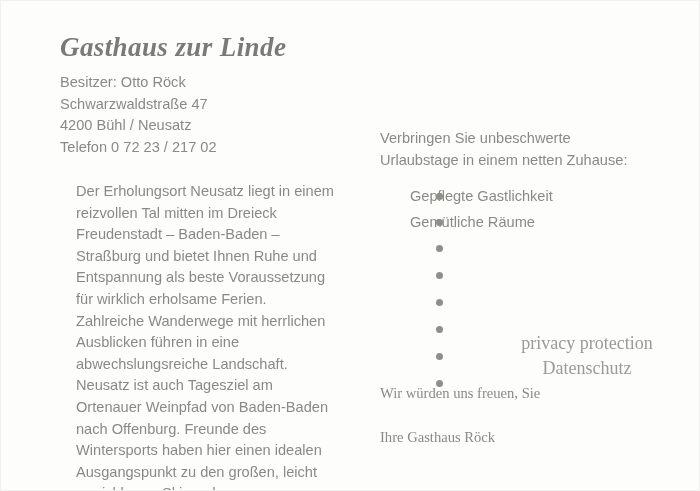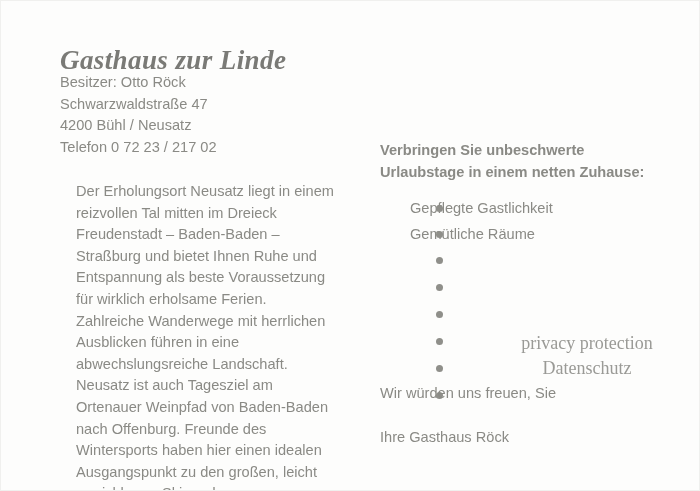--- a/index.html
+++ b/index.html
@@ -24,21 +24,21 @@
   .card::after {
     content: "";
     position: absolute;
     left: 0; top: 0; right: 0; bottom: 0;
     border: 1px solid #f0f0ee;
     pointer-events: none;
   }
   .title {
     position: absolute;
     left: 60px;
-    top: 45px;
+    top: 32px;
     font-family: "Liberation Serif", serif;
     font-weight: bold;
     font-style: italic;
     font-size: 27px;
     color: #7a7a76;
     letter-spacing: 0.4px;
   }
   .addr {
     position: absolute;
     left: 60px;
@@ -65,22 +65,21 @@
   .right-col {
     position: absolute;
     left: 380px;
     top: 128px;
     width: 270px;
     font-size: 14.6px;
     line-height: 21.6px;
     color: #8a8a85;
   }
   .right-intro {
-    margin: 12px 0 14px 0;
-    font-weight: bold;
+    margin: 0 0 14px 0;
   }
   .bullets {
     list-style: none;
     margin: 0;
     padding: 0;
   }
   .bullets li {
     position: relative;
     padding-left: 30px;
     height: 26px;
@@ -101,20 +100,21 @@
     height: 27px;
   }
   .closing {
     position: absolute;
     left: 380px;
     top: 383px;
     width: 280px;
     font-size: 14.6px;
     line-height: 21.6px;
     color: #8a8a85;
+    font-family: Liberation Serif, serif;
   }
   .closing p { margin: 0; }
   .closing .sig {
     margin-top: 22px;
   }
   .watermark {
     position: absolute;
     left: 488px;
     top: 328px;
     width: 190px;

